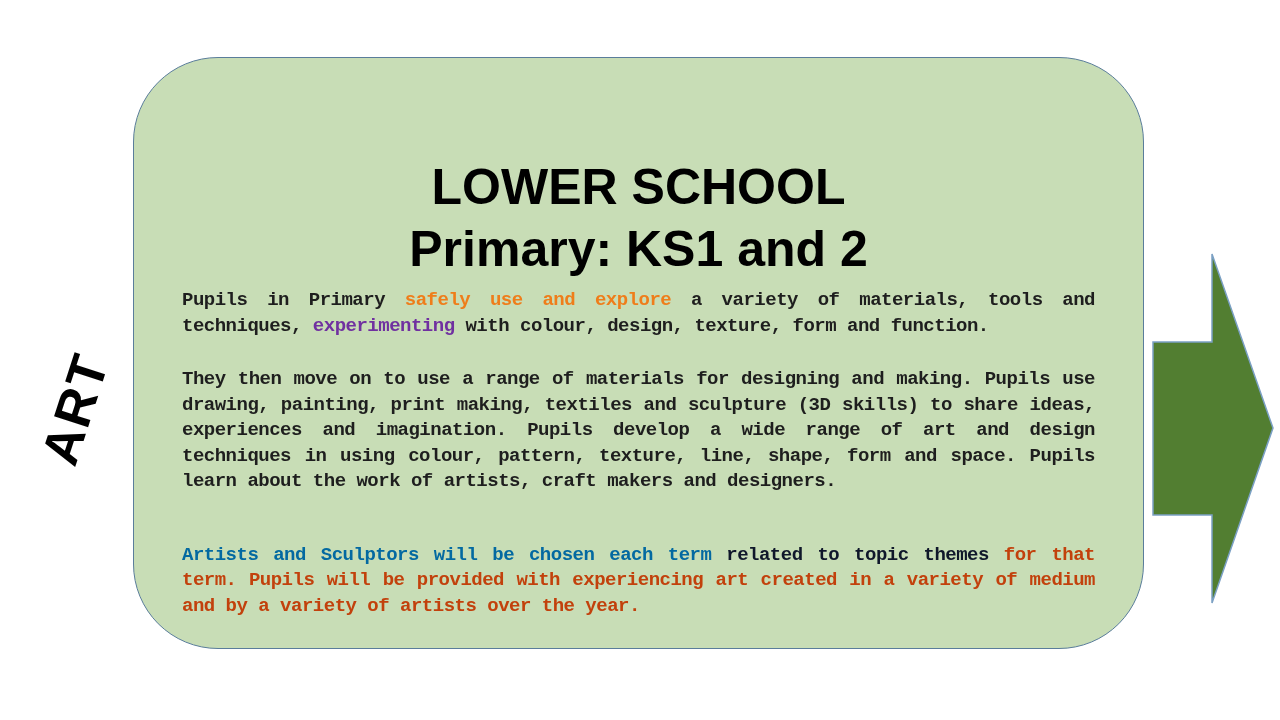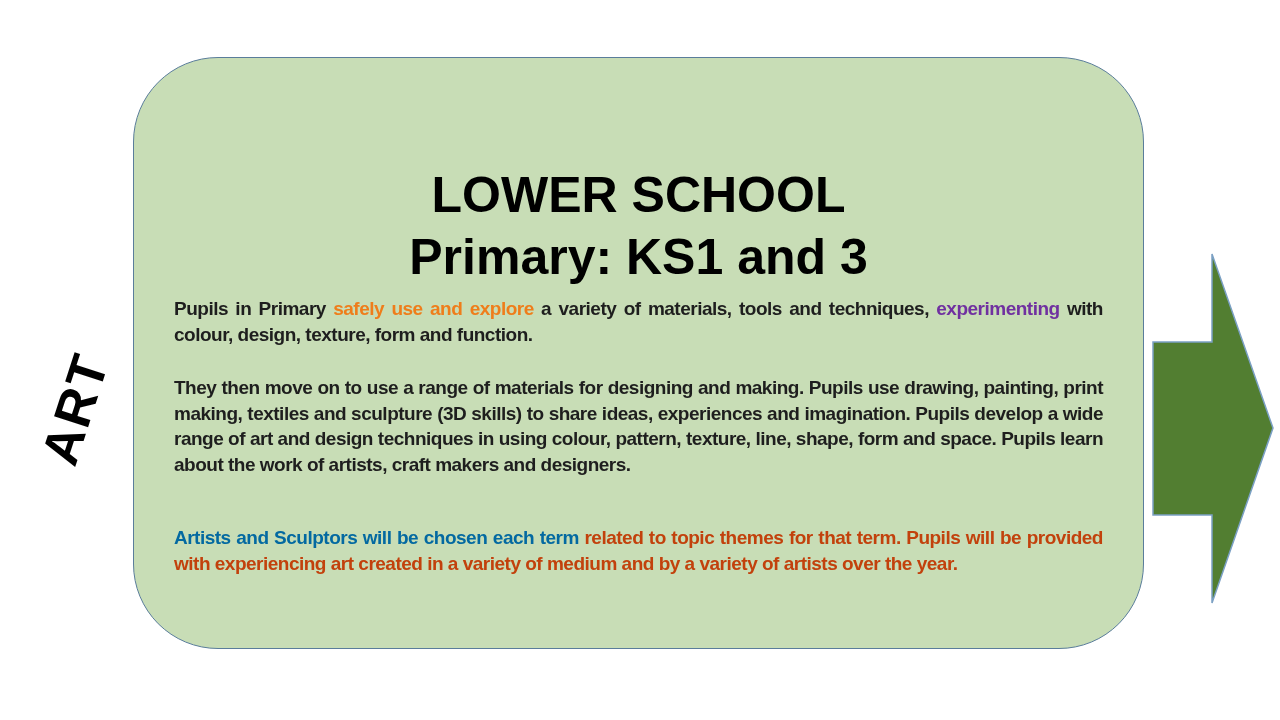--- a/index.html
+++ b/index.html
@@ -31,38 +31,38 @@
     position: absolute;
     left: 133px; top: 57px;
     width: 1011px; height: 592px;
     box-sizing: border-box;
     background: var(--panel-fill, #c8ddb6);
     border: 1px solid var(--panel-border, #5a7d9b);
     border-radius: 85px;
     padding: 98px 40px 0 40px;
   }
   .title {
-    margin: 8px;
+    margin: 0;
     text-align: center;
     font-size: 50px;
     line-height: 62px;
     font-weight: 700;
     color: var(--title-color, #000000);
   }
   .title span { display: block; }
   .body-text {
     margin-top: 5px;
     font-size: 19px;
     line-height: 25.5px;
     font-weight: 700;
     letter-spacing: -0.5px;
     color: var(--text-default, #1e1e1e);
     text-align: justify;
   }
-  .body-text p { margin: 0; }
+  .body-text p { margin: 8px; font-family: Liberation Mono, monospace; }
   .body-text p:nth-child(2) { margin-top: 28px; }
   .body-text p:nth-child(3) { margin-top: 48px; }
   .arrow-svg {
     position: absolute;
     left: 1150px; top: 252px;
     width: 126px; height: 352px;
   }
   .arrow-svg polygon {
     fill: var(--arrow-fill, #527e31);
     stroke: var(--arrow-border, #7ba0c4);
@@ -72,26 +72,26 @@
 </head>
 <body>
 
 <div class="slide">
 
   <div class="art-label">ART</div>
 
   <div class="panel">
     <h1 class="title">
       <span>LOWER SCHOOL</span>
-      <span>Primary: KS1 and 3</span>
+      <span>Primary: KS1 and 2</span>
     </h1>
     <div class="body-text">
         <p><span style="color: rgb(30, 30, 30);">Pupils in Primary </span><span style="color: rgb(239, 125, 26);">safely use and explore</span><span style="color: rgb(30, 30, 30);"> a variety of materials, tools and techniques, </span><span style="color: rgb(112, 48, 160);">experimenting</span><span style="color: rgb(30, 30, 30);"> with colour, design, texture, form and function.</span></p>
         <p><span style="color: rgb(30, 30, 30);">They then move on to use a range of materials for designing and making. Pupils use drawing, painting, print making, textiles and sculpture (3D skills) to share ideas, experiences and imagination. Pupils develop a wide range of art and design techniques in using colour, pattern, texture, line, shape, form and space. Pupils learn about the work of artists, craft makers and designers.</span></p>
-        <p><span style="color: #0369a1;">Artists and Sculptors will be chosen each term </span><span style="color: #c2410c;">related to topic themes</span><span style="color: #c2410c;"> for that term. Pupils will be provided with experiencing art created in a variety of medium and by a variety of artists over the year.</span></p>
+        <p><span style="color: #0369a1;">Artists and Sculptors will be chosen each term </span><span style="color: #0f172a;">related to topic themes</span><span style="color: #c2410c;"> for that term. Pupils will be provided with experiencing art created in a variety of medium and by a variety of artists over the year.</span></p>
       </div>
   </div>
 
   <svg class="arrow-svg" viewBox="0 0 126 352" aria-hidden="true">
     <polygon points="3,90 62,90 62,2 123,176 62,351 62,263 3,263"></polygon>
   </svg>
 
 </div>
 
 </body></html>

